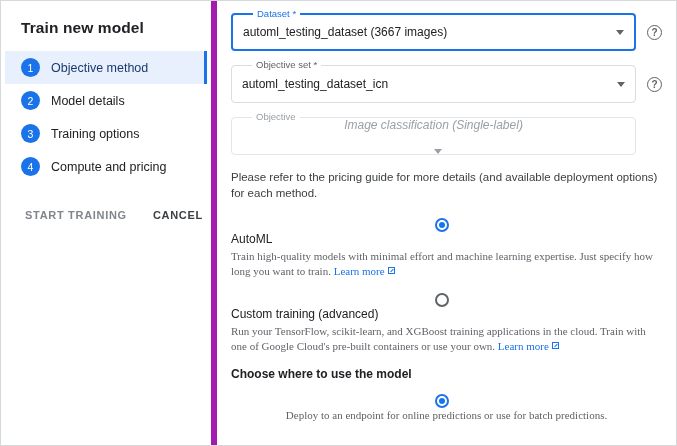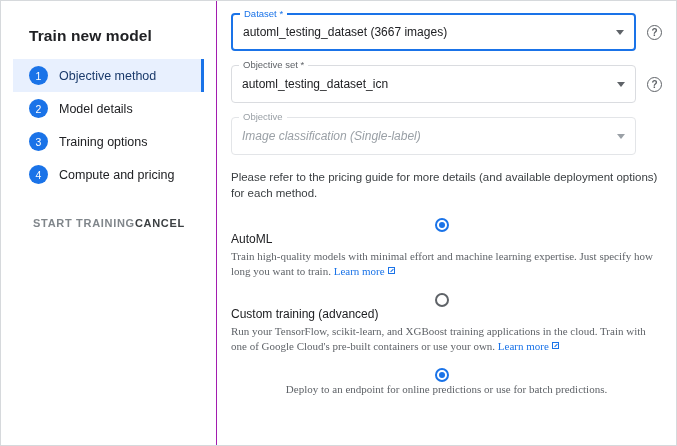--- a/index.html
+++ b/index.html
@@ -19,23 +19,23 @@
     background: #fff;
     border: 1px solid #d6d9dc;
     box-sizing: border-box;
     overflow: hidden;
     display: flex;
   }
   
   .left-panel {
     width: 216px;
     min-width: 216px;
-    border-right: 1px solid #a21caf;
-    box-sizing: border-box;
-    padding: 12px;
+    border-right: 6px solid #a21caf;
+    box-sizing: border-box;
+    padding: 4px;
     background: #fff;
     position: relative;
   }
   .panel-title {
     font-size: 15.5px;
     font-weight: bold;
     color: #202124;
     padding: 14px 0 12px 16px;
     letter-spacing: 0.1px;
   }
@@ -81,20 +81,21 @@
     color: #202124;
   }
   .step.active .step-label {
     color: #1a3a6b;
   }
   .actions {
     display: flex;
     align-items: center;
     padding-left: 20px;
     margin-top: 26px;
+    gap: 26px;
   }
   .action-btn {
     font-size: 11px;
     font-weight: bold;
     letter-spacing: 0.7px;
     color: #80868b;
     background: none;
     border: none;
     padding: 0;
     cursor: default;
@@ -129,21 +130,21 @@
   .field.focused {
     border: 2px solid #1a73e8;
   }
   .field.disabled {
     background: #fff;
     border-color: #e3e5e8;
   }
   .field-legend {
     position: absolute;
     top: -6px;
-    left: 7px;
+    left: 20px;
     background: #fff;
     padding: 0 4px;
     font-size: 9.5px;
     color: #5f6368;
     line-height: 10px;
   }
   .field.focused .field-legend {
     color: #1a73e8;
   }
   .field.disabled .field-legend {
@@ -339,21 +340,21 @@
 
     <div class="field-row field-wrap">
       <div class="field">
         <span class="field-legend">Objective set *</span>
         <span class="field-value">automl_testing_dataset_icn</span>
         <span class="caret"></span>
       </div>
       <span class="help-icon">?</span>
     </div>
 
-    <div class="field disabled" style="margin-right:26px;">
+    <div class="field disabled" style="margin-right:26px;flex-direction:column;">
       <span class="field-legend">Objective</span>
       <span class="field-value">Image classification (Single-label)</span>
       <span class="caret"></span>
     </div>
 
     <div class="para">Please refer to the pricing guide for more details (and available deployment options) for each method.</div>
 
 
     <div class="radio-group">
       <div class="radio-row">
@@ -366,20 +367,21 @@
 
       <div class="radio-row">
         <div class="radio"></div>
         <div class="radio-body">
           <div class="radio-title">Custom training (advanced)</div>
           <div class="radio-desc"><span>Run your TensorFlow, scikit-learn, and XGBoost training applications in the cloud. Train with one of Google Cloud's pre-built containers or use your own.</span> <a class="link">Learn more</a><span class="ext-icon"></span></div>
         </div>
       </div>
     </div>
 
+    <div class="subsection-head">Choose where to use the model</div>
 
     <div class="radio-group">
       <div class="radio-row">
         <div class="radio checked"></div>
         <div class="radio-body">
           <div class="radio-desc">Deploy to an endpoint for online predictions or use for batch predictions.</div>
         </div>
       </div>
 
     </div>

